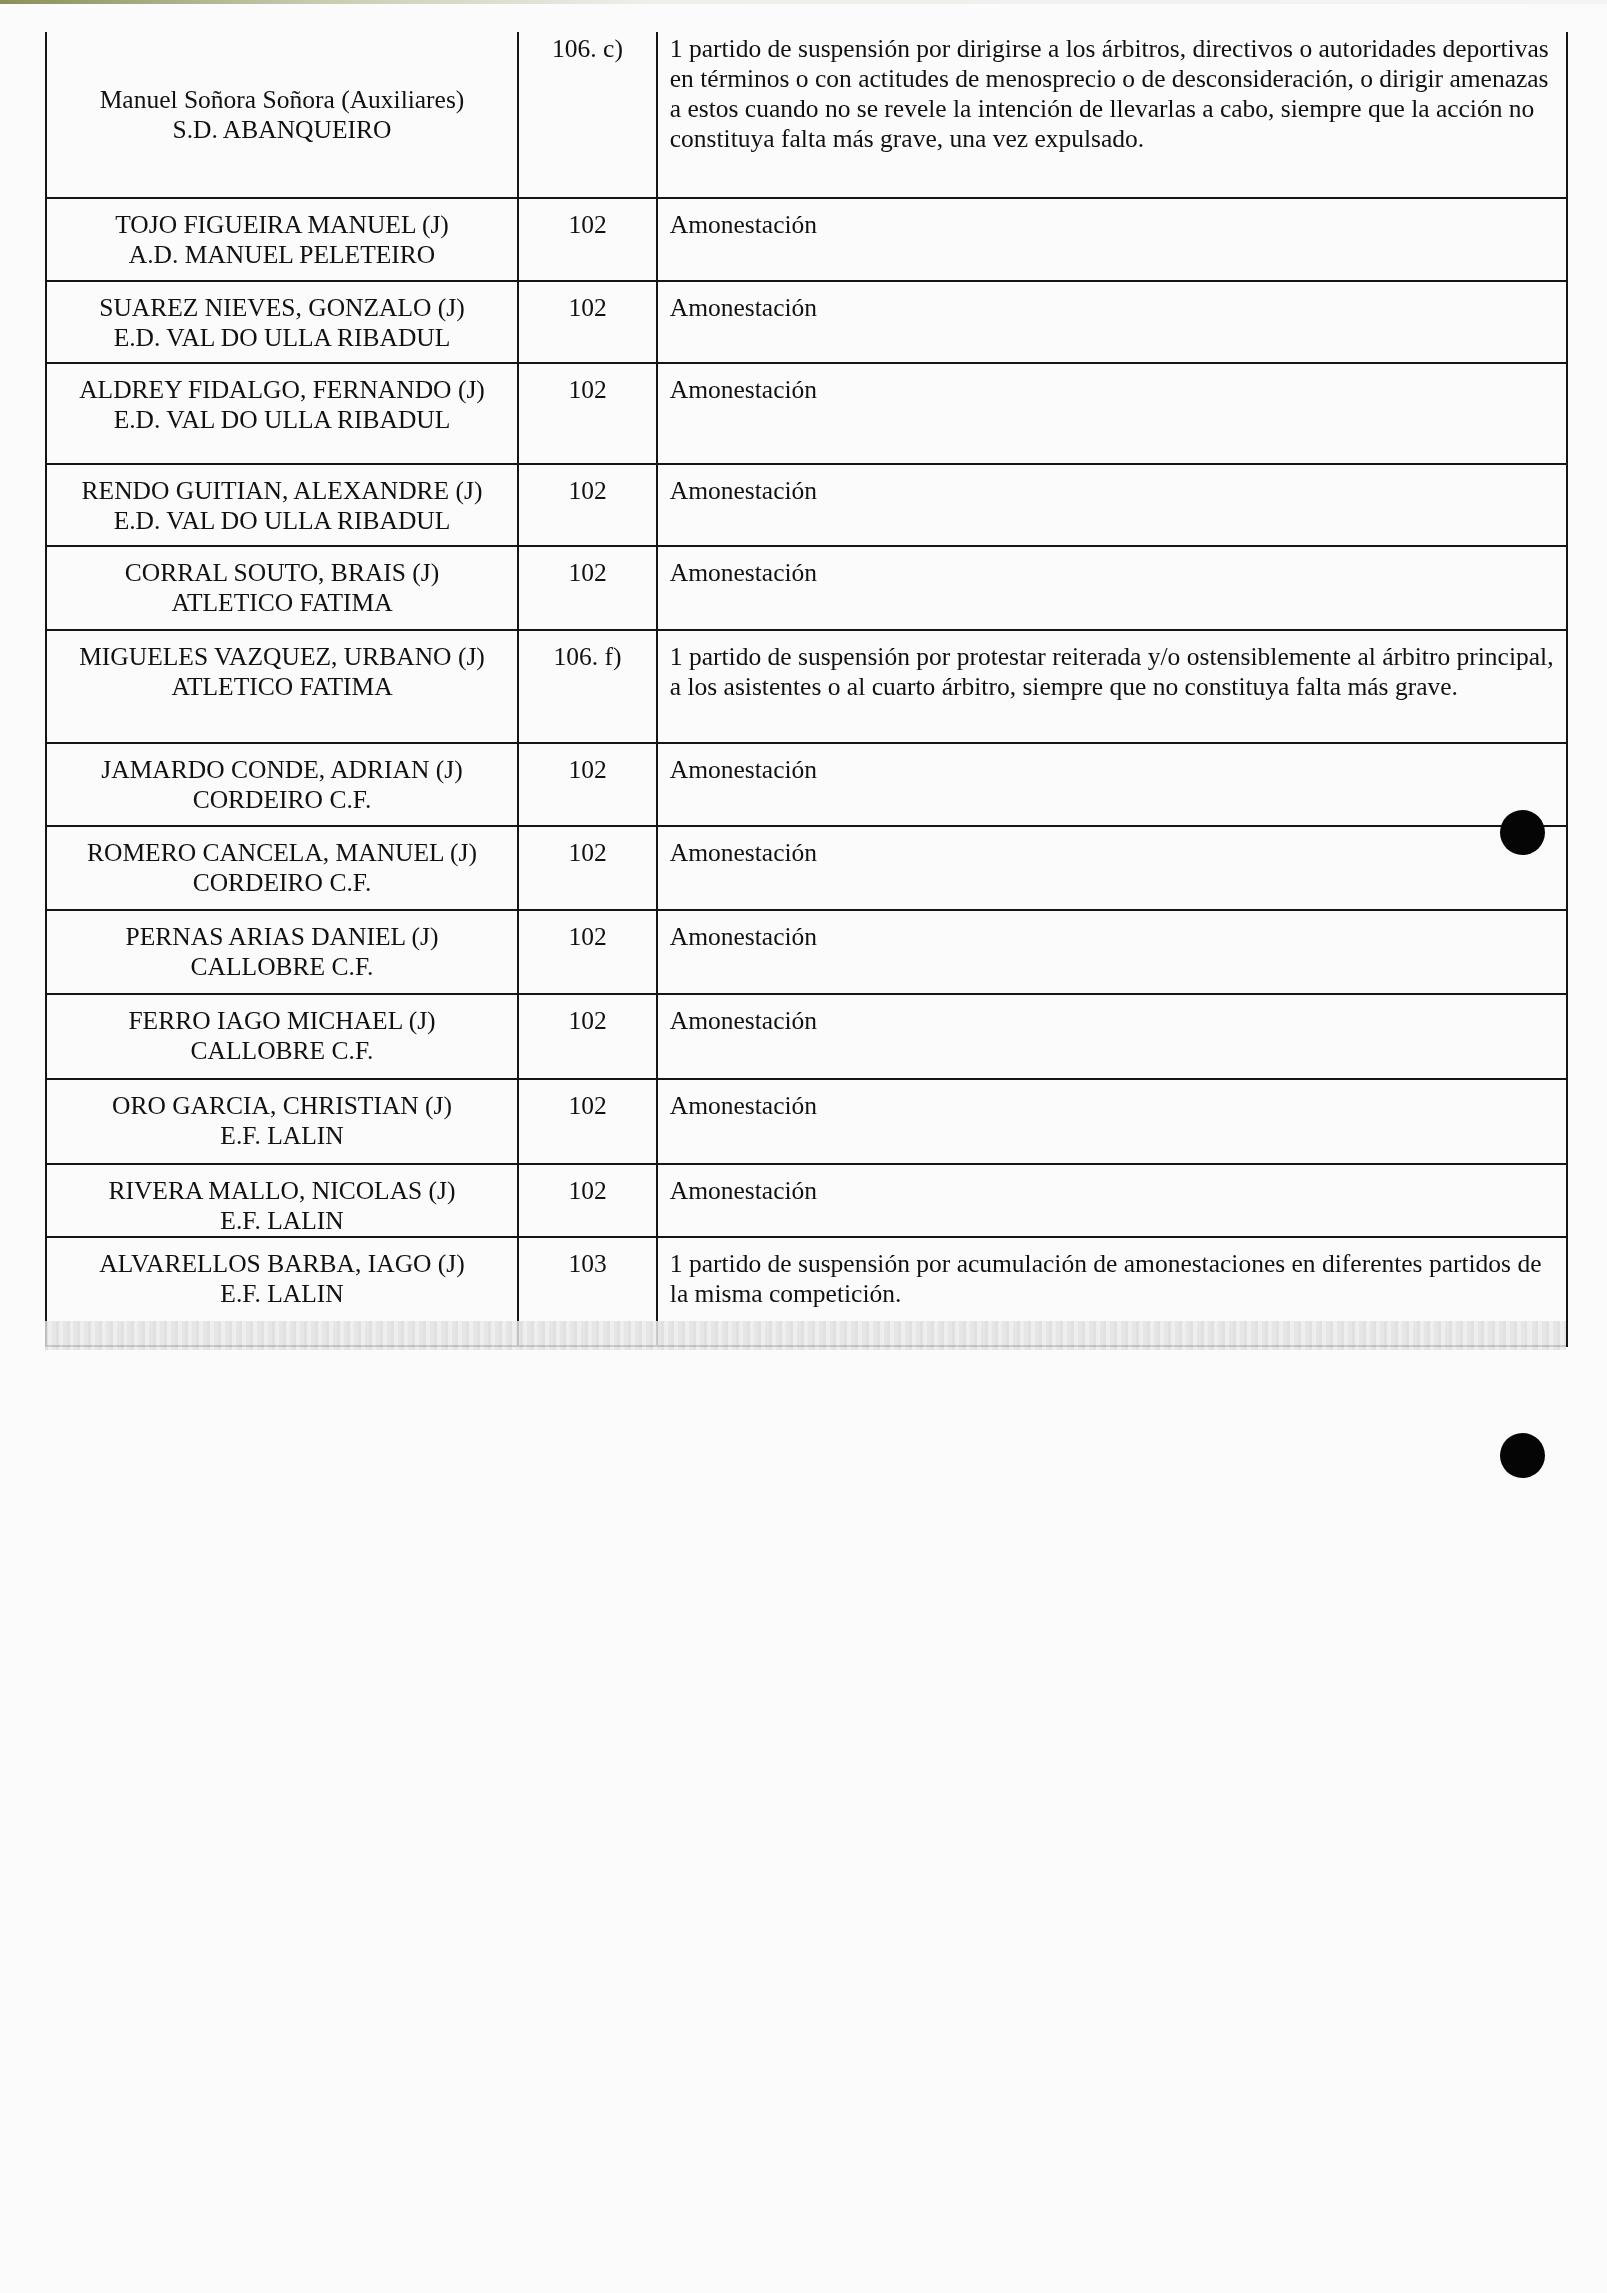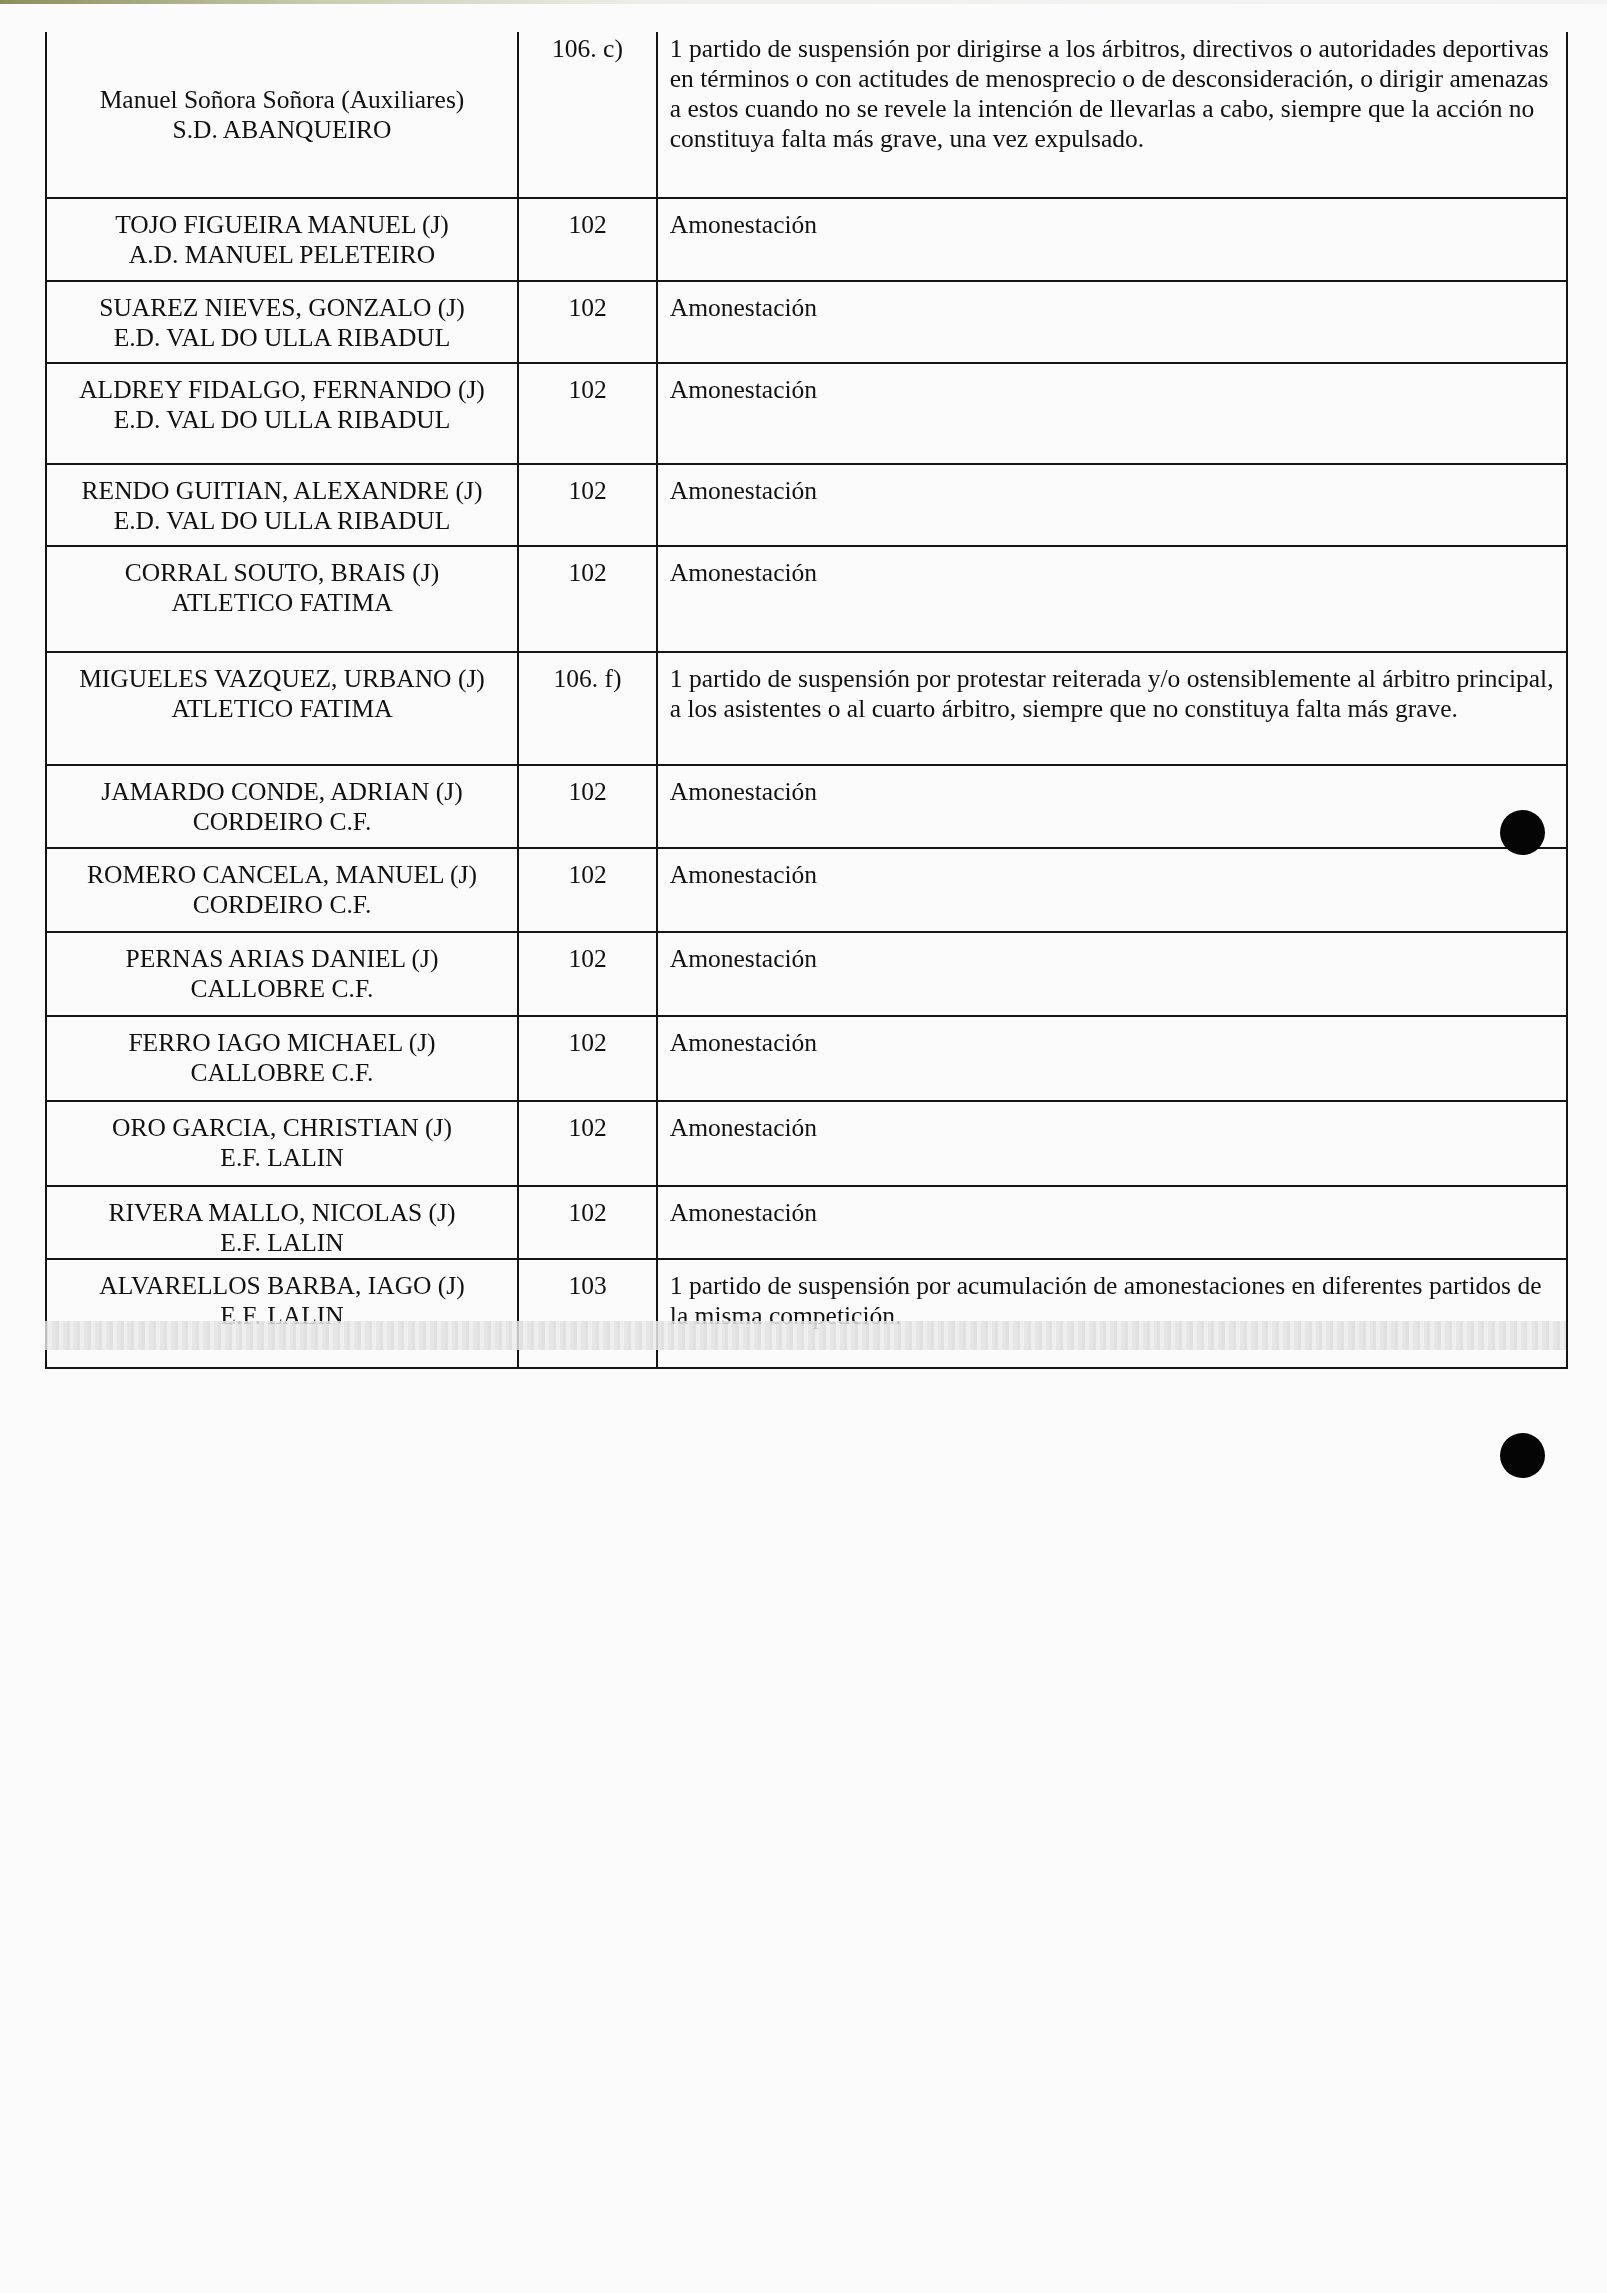--- a/index.html
+++ b/index.html
@@ -104,21 +104,21 @@
         <tr style="height: 82px; border-radius: 11px;">
           <td class="name">
             <span class="line">RENDO GUITIAN, ALEXANDRE (J)</span>
             <span class="line">E.D. VAL DO ULLA RIBADUL</span>
           </td>
           <td class="art"><span>102</span></td>
           <td class="desc">
             <span class="desc-text">Amonestación</span>
           </td>
         </tr>
-        <tr style="height: 106px;">
+        <tr style="height: 84px;">
           <td class="name">
             <span class="line">CORRAL SOUTO, BRAIS (J)</span>
             <span class="line">ATLETICO FATIMA</span>
           </td>
           <td class="art"><span>102</span></td>
           <td class="desc">
             <span class="desc-text">Amonestación</span>
           </td>
         </tr>
         <tr style="height: 113px;">

